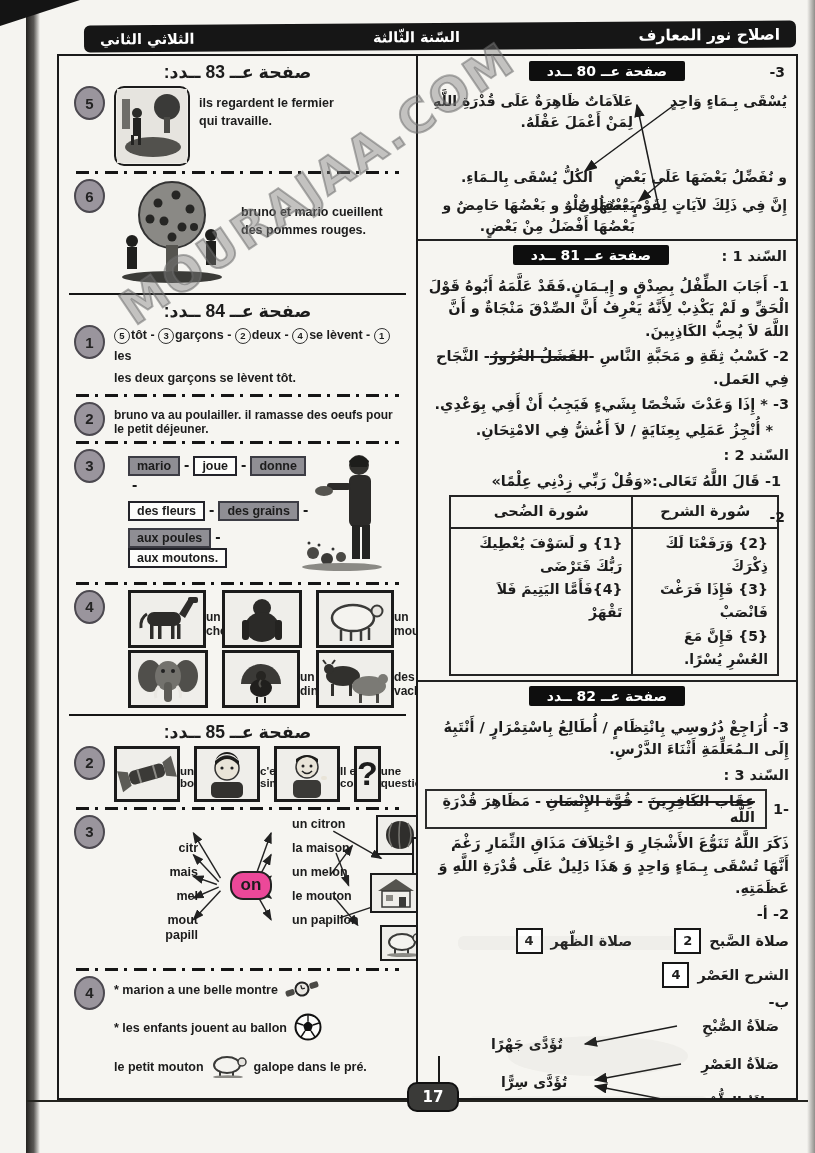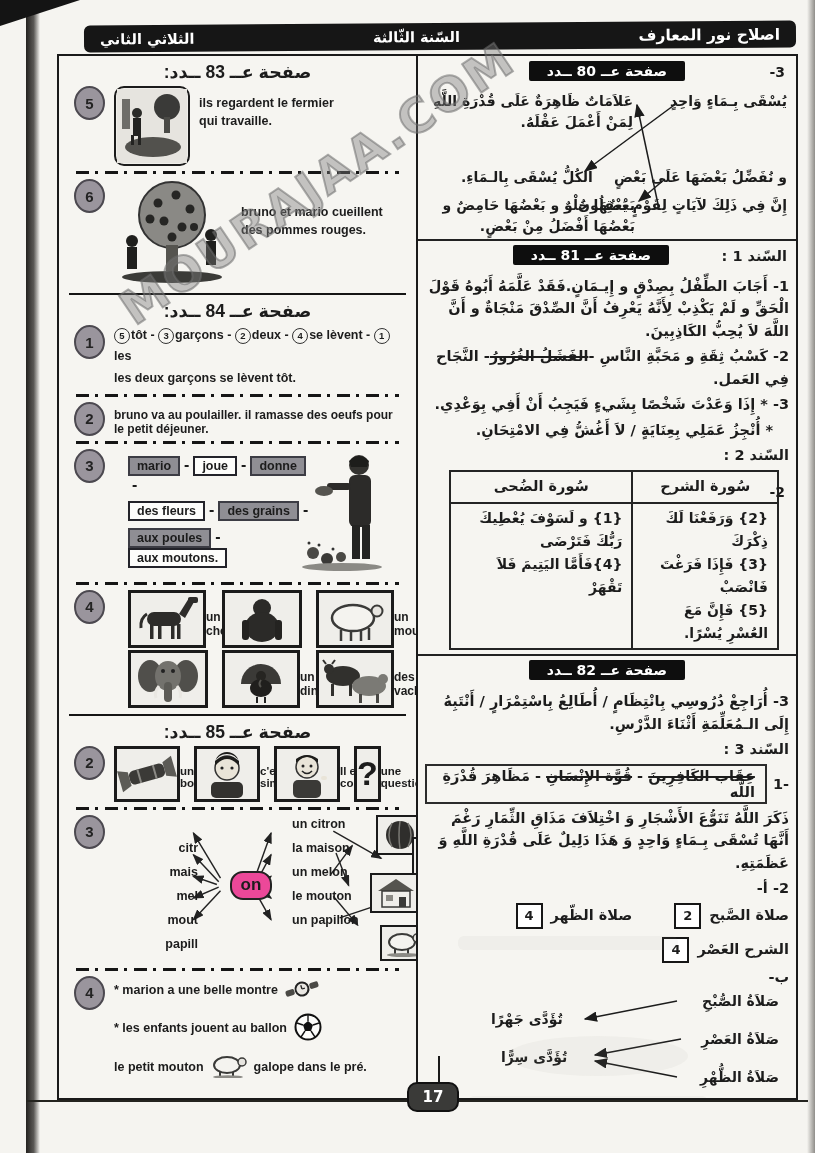--- a/index.html
+++ b/index.html
@@ -398,21 +398,21 @@
             <line x1="246" y1="34" x2="260" y2="70" marker-end="url(#ah1)"></line>
             <line x1="240" y1="58" x2="264" y2="26" marker-end="url(#ah1)"></line>
             <line x1="243" y1="82" x2="270" y2="114" marker-end="url(#ah1)"></line>
             <line x1="250" y1="106" x2="304" y2="88" marker-end="url(#ah1)"></line>
           </g>
         </svg>
         <span class="stem" style="left:40px;top:2px;">citr</span>
         <span class="stem" style="left:40px;top:26px;">mais</span>
         <span class="stem" style="left:40px;top:50px;">mel</span>
         <span class="stem" style="left:40px;top:74px;">mout</span>
-        <span class="stem" style="left:40px;top:98px;">papill</span>
+        <span class="stem" style="left:40px;top:89px;">papill</span>
         <span class="core">on</span>
         <span class="wword" style="left:178px;top:2px;">un citron</span>
         <span class="wword" style="left:178px;top:26px;">la maison</span>
         <span class="wword" style="left:178px;top:50px;">un melon</span>
         <span class="wword" style="left:178px;top:74px;">le mouton</span>
         <span class="wword" style="left:178px;top:98px;">un papillon</span>
         <div class="pic imgbox" style="left:262px;top:0;width:48px;height:40px;border-width:2.5px;">
             <svg width="40" height="34" viewBox="0 0 40 34">
               <circle cx="20" cy="17" r="14" fill="#2f2e2c"></circle>
               <path d="M12 5 q-6 12 0 24 M20 3 q-2 14 0 28 M28 5 q6 12 0 24" stroke="#7b7a75" stroke-width="1.5" fill="none"></path>
@@ -535,20 +535,21 @@
       <span class="sanad">السّند 1 :</span>
       <div class="secbar" style="margin-right:120px;">صفحة عــ 81 ــدد</div>
     </div>
 
     <div class="arp">1- أَجَابَ الطِّفْلُ بِصِدْقٍ و إِيـمَانٍ.فَقَدْ عَلَّمَهُ أَبُوهُ قَوْلَ الْحَقِّ و لَمْ يَكْذِبْ لِأَنَّهُ يَعْرِفُ أَنَّ الصِّدْقَ مَنْجَاةٌ و أَنَّ اللَّهَ لاَ يُحِبُّ الكَاذِبِينَ.</div>
     <div class="arp"><span>2- كَسْبُ ثِقَةِ و مَحَبَّةِ النَّاسِ -</span><span class="struck">الفَشَلُ الغُرُورُ</span><span>- النَّجَاح فِي العَمل.</span></div>
     <div class="arp">3- * إِذَا وَعَدْتَ شَخْصًا بِشَيءٍ فَيَجِبُ أَنْ أَفِي بِوَعْدِي.</div>
     <div class="arp" style="padding-right:16px;">* أُنْجِزُ عَمَلِي بِعِنَايَةٍ / لاَ أَغُشُّ فِي الامْتِحَانِ.</div>
 
     <div class="arp">السّند 2 :</div>
+    <div class="arp" style="padding-right:8px;">1- قَالَ اللَّهُ تَعَالى:«وَقُلْ رَبِّي زِدْنِي عِلْمًا»</div>
 
     <div style="position:relative;">
       <span class="mk" style="top:14px;">-2</span>
       <table class="quran">
         <tbody>
             <tr>
           <th>سُورة الشرح</th>
           <th>سُورة الضُحى</th>
         </tr>
         <tr>

